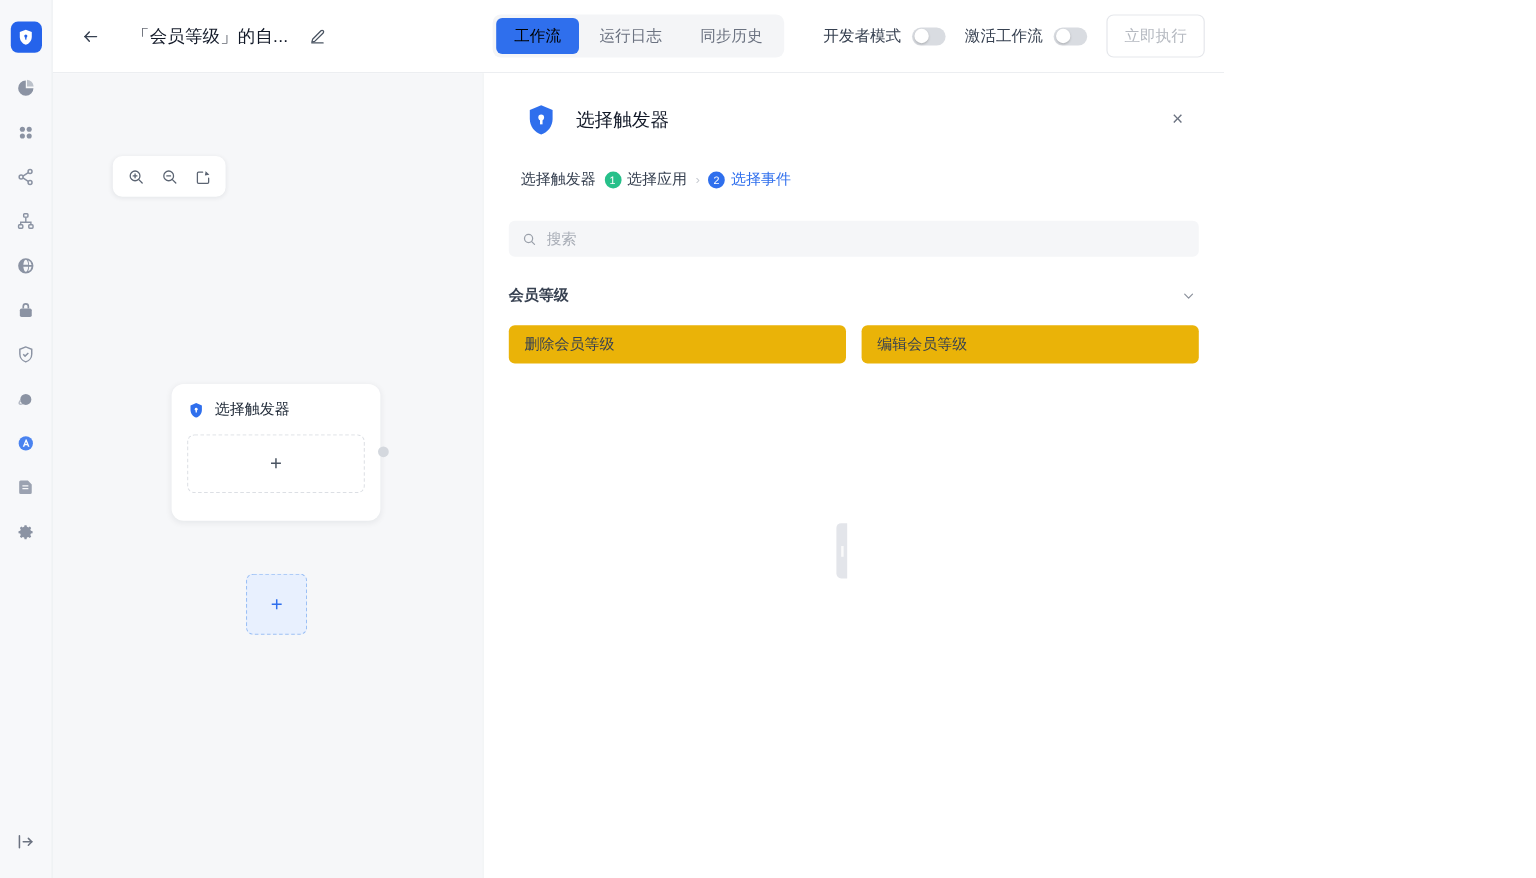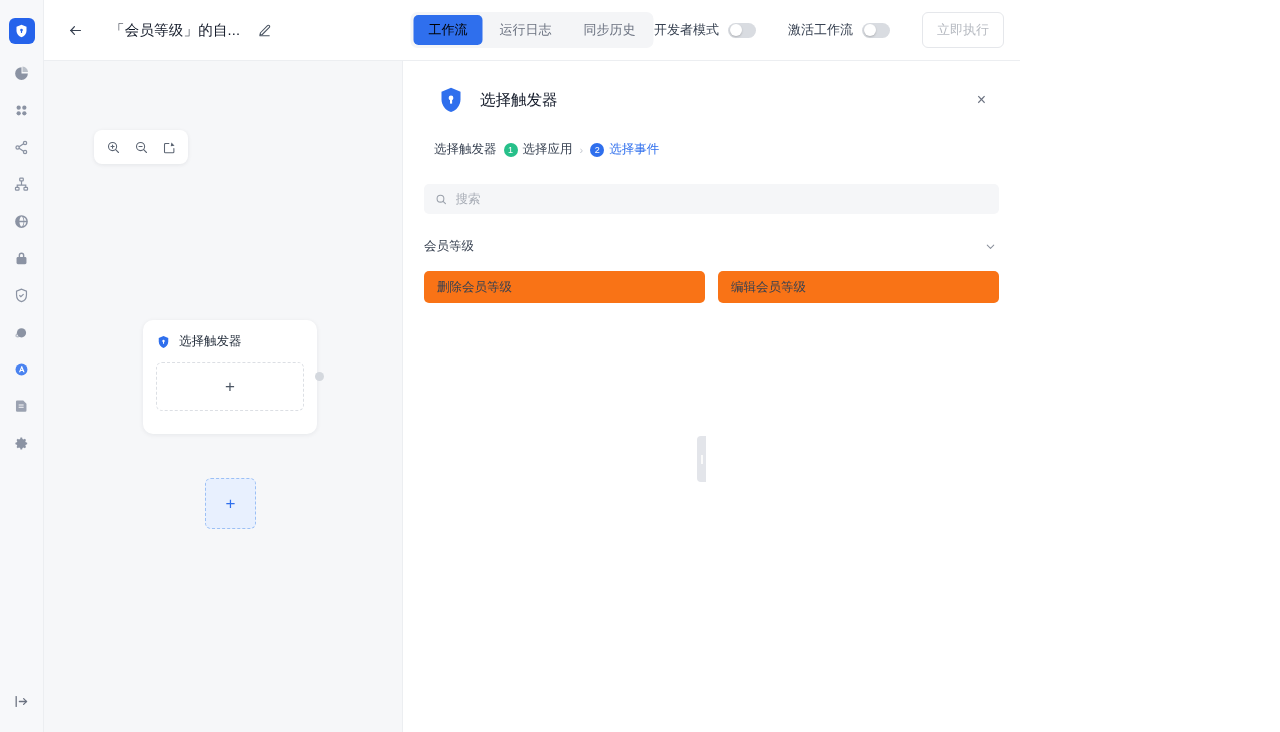--- a/index.html
+++ b/index.html
@@ -65,21 +65,21 @@
     display: flex; align-items: center;
     background: #f4f5f7; border-radius: 7px; padding: 3px;
     gap: 2px;
   }
   .tab {
     font-size: 13px; color: #6b7280; padding: 6px 15px; border-radius: 5px;
     cursor: pointer; white-space: nowrap;
   }
   .tab.active { background: #2f6fed; color: #000000; }
   .top-right {
-    margin-left: auto; display: flex; align-items: center; gap: 32px;
+    margin-left: auto; display: flex; align-items: center; gap: 16px;
   }
   .toggle-wrap { display: flex; align-items: center; gap: 9px; }
   .toggle-label { font-size: 13px; color: #374151; }
   .switch {
     width: 28px; height: 15px; border-radius: 9px; background: #d9dce1;
     position: relative; cursor: pointer; flex: none;
   }
   .switch .knob {
     position: absolute; top: 1.5px; left: 1.5px;
     width: 12px; height: 12px; border-radius: 50%; background: #fff;
@@ -204,30 +204,31 @@
     font-size: 12.5px; color: #374151; width: 100%;
     font-family: "Liberation Sans", "DejaVu Sans", sans-serif;
   }
   .search input::placeholder { color: #a8adb6; }
 
   .group-head {
     display: flex; align-items: center;
     padding: 24px 23px 0 21px;
     font-size: 12.5px; color: #374151;
     cursor: pointer;
+    font-weight: bold;
   }
   .group-head .chev { margin-left: auto; color: #8b919c; }
 
   .grid {
     display: grid; grid-template-columns: 1fr 1fr;
     gap: 11px 13px;
     padding: 16px 21px 0 21px;
   }
   .event-item {
-    background: #f97316; border-radius: 5px;
+    background: #eab308; border-radius: 5px;
     height: 32px; display: flex; align-items: center;
     padding: 0 13px; font-size: 12.5px; color: #374151;
     cursor: pointer;
   }
   svg { display: block; }
 </style>
 </head>
 <body>
 
 <div class="app">

